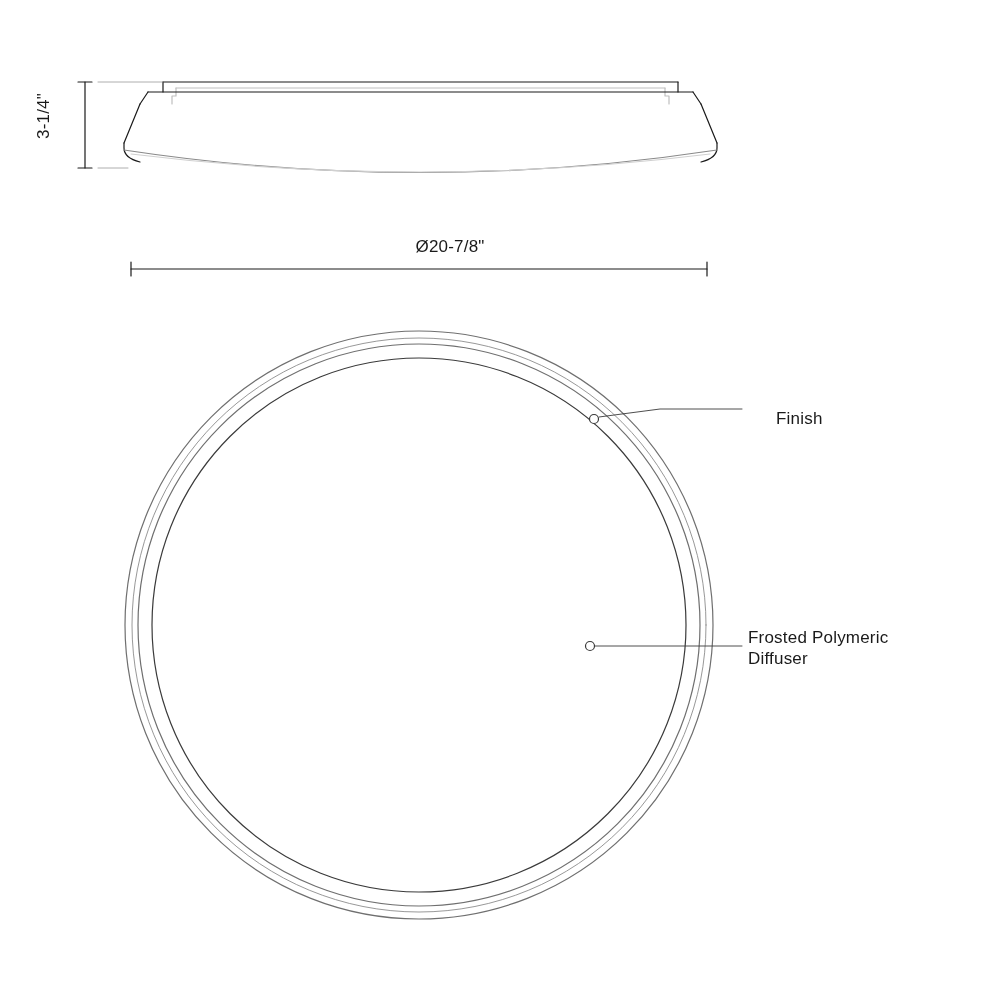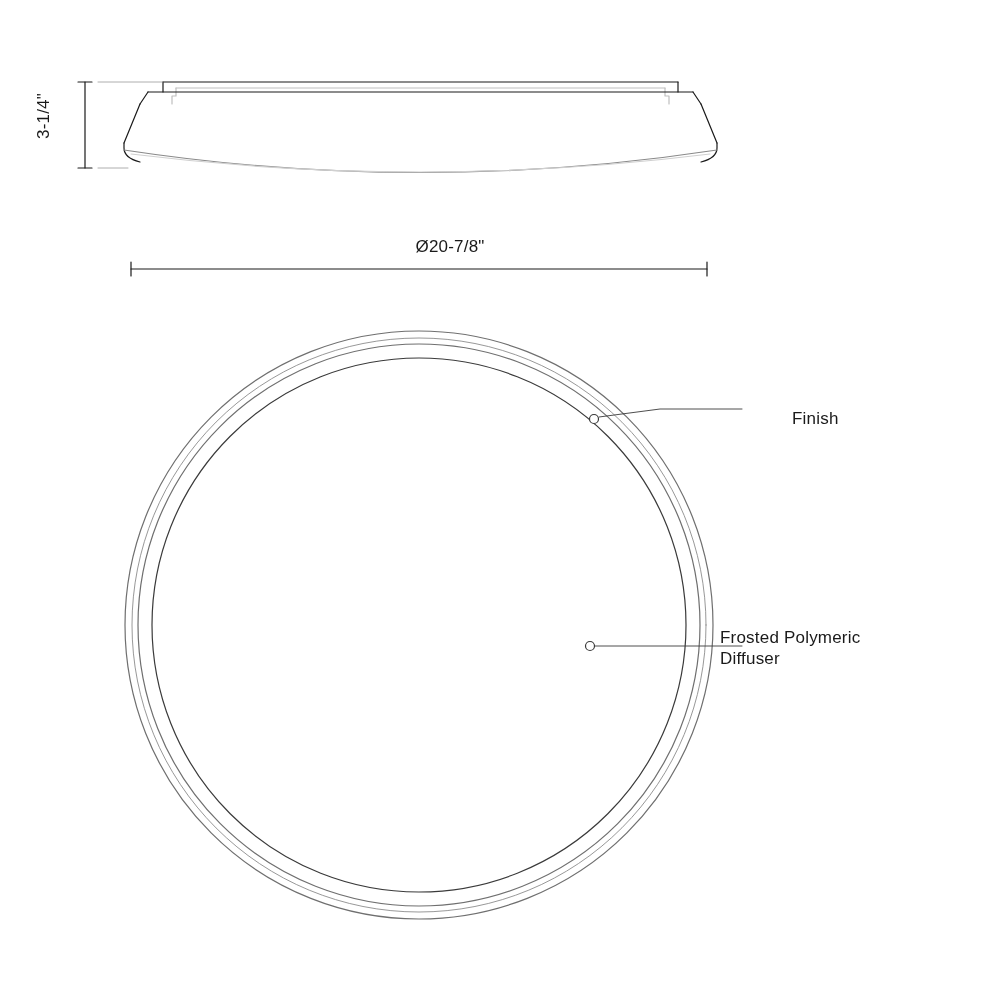--- a/index.html
+++ b/index.html
@@ -45,26 +45,26 @@
     white-space: nowrap;
   }
   #diameter-label {
     left: 300px;
     top: 236px;
     width: 300px;
     text-align: center;
     white-space: nowrap;
   }
   #finish-label {
-    left: 792px;
+    left: 776px;
     top: 408px;
     text-align: center;
   }
   #diffuser-label {
-    left: 720px;
+    left: 748px;
     top: 627px;
     width: 220px;
   }
 </style>
 </head>
 <body>
 
 <div id="sheet">
 
   <svg class="drawing" viewBox="0 0 1000 1000">

